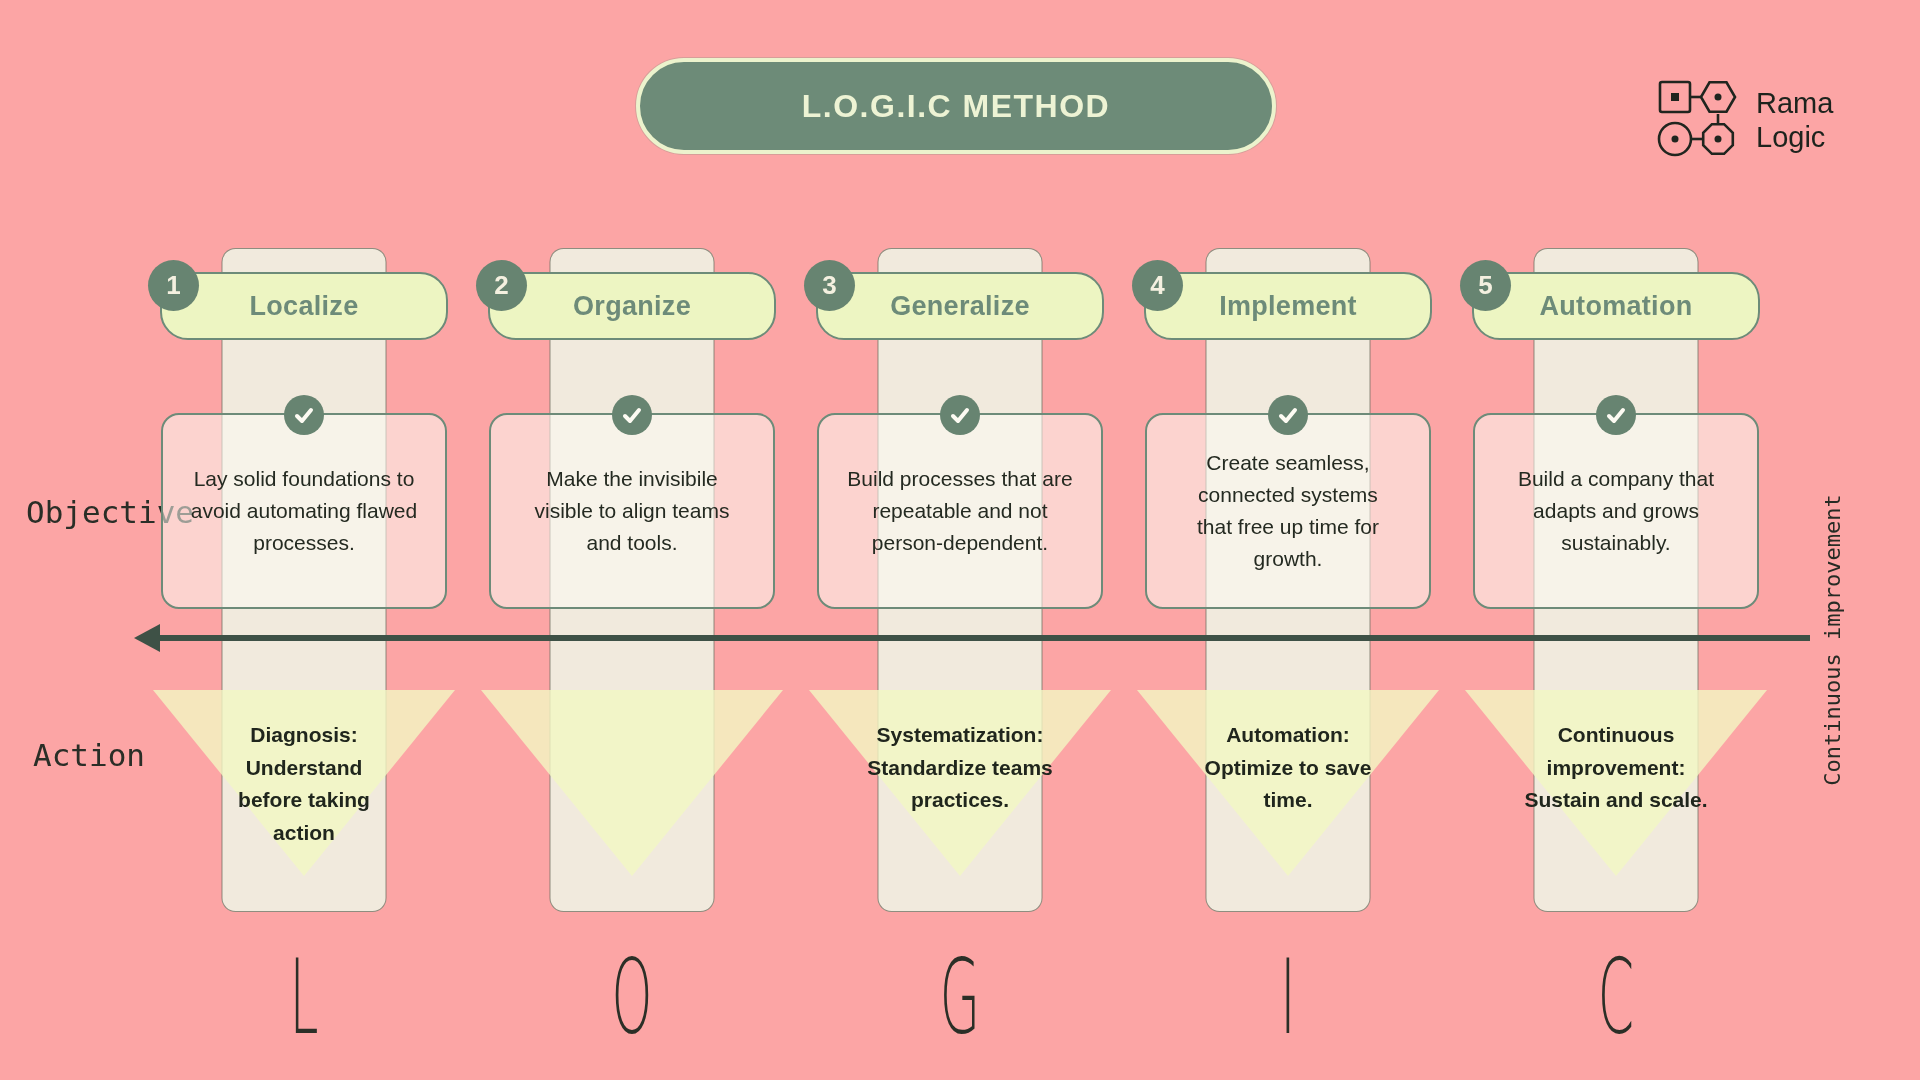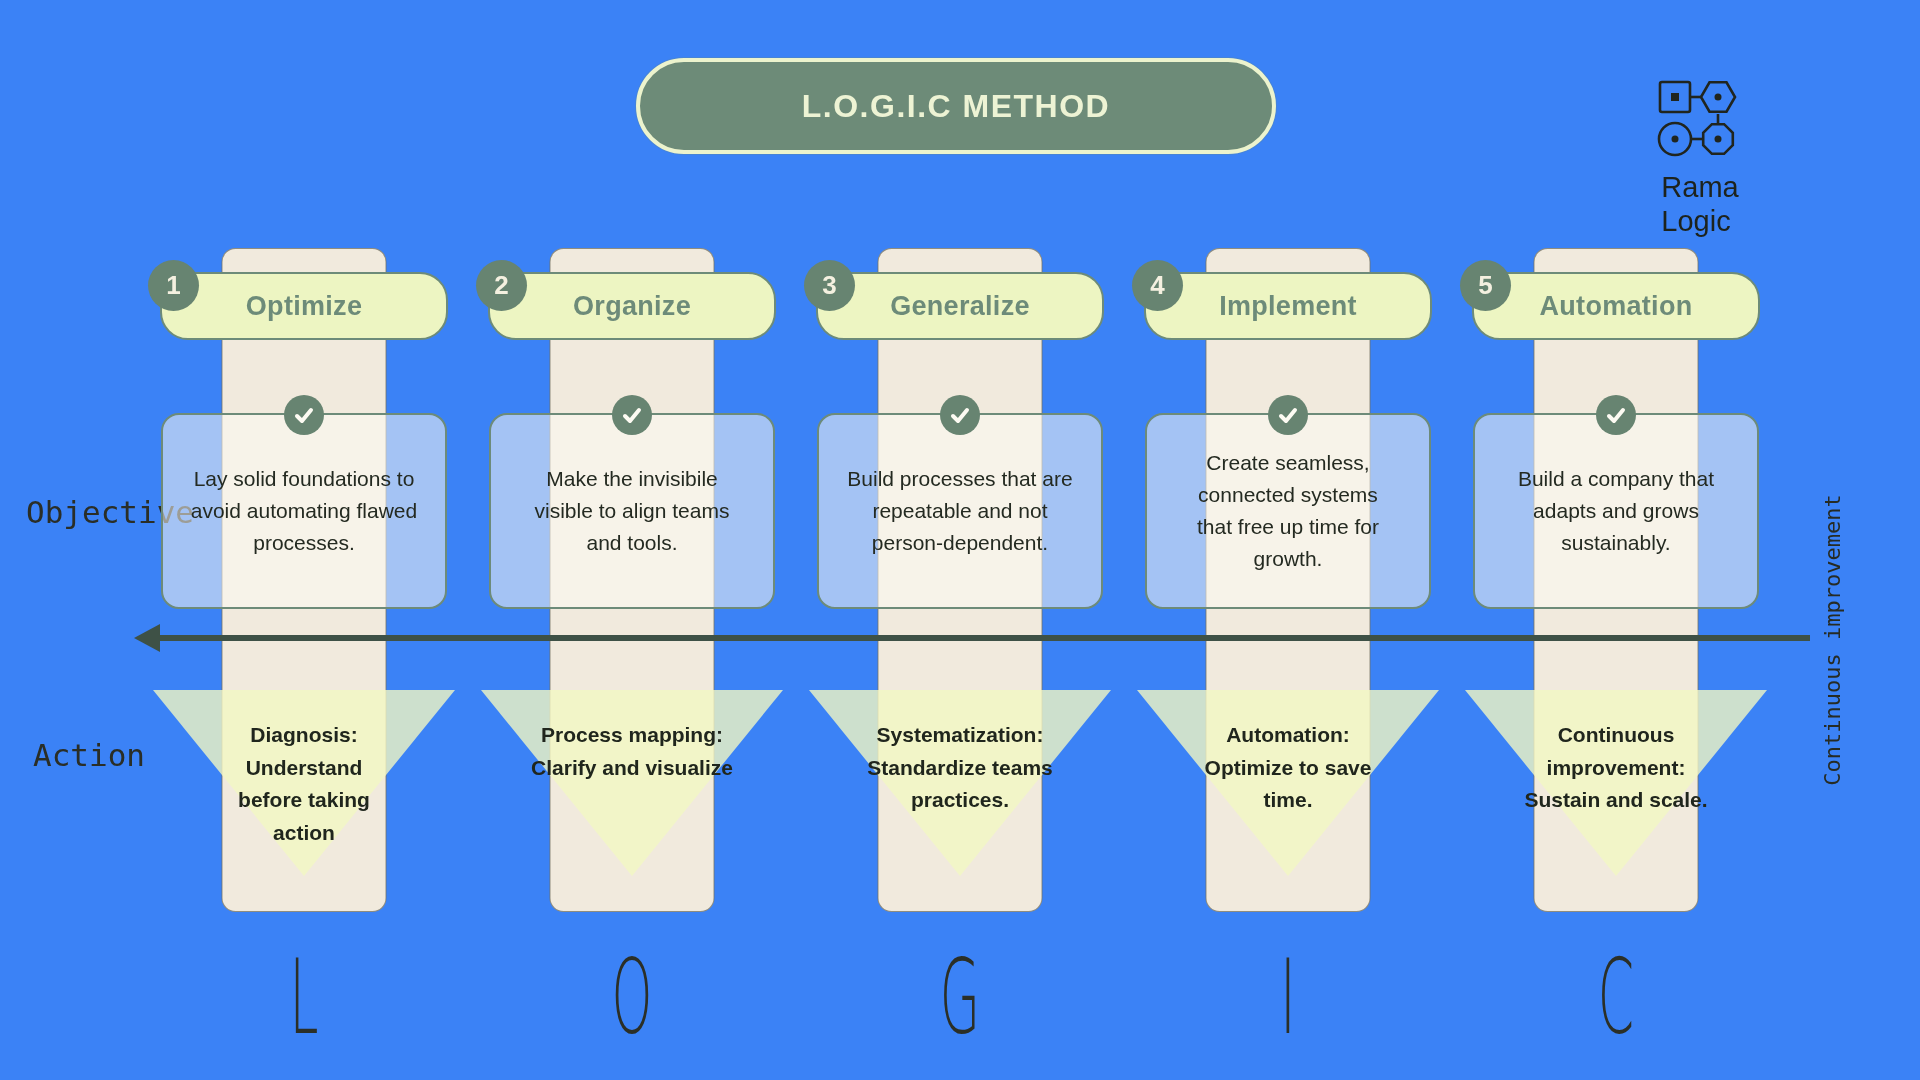--- a/index.html
+++ b/index.html
@@ -1,35 +1,35 @@
 <!DOCTYPE html>
 <html><head>
 <meta charset="utf-8">
 <style>
   * { margin:0; padding:0; box-sizing:border-box; }
   html,body { background:#fdf8ef; }
   .page {
     position:relative; width:1920px; height:1080px;
-    background:#3b82f6; overflow:hidden;
+    background:#fca5a5; overflow:hidden;
     font-family:"Liberation Sans", sans-serif;
   }
 
   
   .title-pill {
     position:absolute; left:636px; top:58px; width:640px; height:96px;
     background:#6d8b78; border:4px solid #ecf3cd; border-radius:52px;
     display:flex; align-items:center; justify-content:center;
     box-shadow:0 0 0 1px rgba(109,139,120,0.25);
   }
   .title-text {
     font-size:32px; font-weight:bold; color:#edf3d4; letter-spacing:1.5px;
   }
 
   
-  .logo { position:absolute; left:1656px; top:74px; display:flex; align-items:center; gap:4px;flex-direction:column; }
+  .logo { position:absolute; left:1656px; top:74px; display:flex; align-items:center; gap:12px; }
   .logo-text { font-size:29px; color:#1d231d; line-height:1.18; font-weight:500; }
 
   
   .row-label {
     position:absolute; font-family:"DejaVu Sans Mono","Liberation Mono",monospace;
     font-size:31px; color:#2a2e27;
   }
   .row-label.objective { left:26px; top:494px; }
   .row-label.action { left:33px; top:737px; }
 
@@ -143,21 +143,21 @@
   <div class="arrow-head"></div>
   <div class="vlabel">Continuous improvement</div>
 
   <div class="columns">
 
     <div class="column">
       <div class="col-bar"></div>
       <div class="action-tri"></div>
       <div class="header-pill">
         <div class="badge">1</div>
-        <div class="header-name">Optimize</div>
+        <div class="header-name">Localize</div>
       </div>
       <div class="obj-card">
         <div class="check-badge">
           <svg width="22" height="22" viewBox="0 0 22 22" fill="none" stroke="#fdfbf3" stroke-width="4" stroke-linecap="round" stroke-linejoin="round">
               <polyline points="4,12 9,17 18,6"></polyline>
             </svg>
         </div>
         <div class="obj-text">Lay solid foundations to
 avoid automating flawed
 processes.</div>
@@ -179,22 +179,20 @@
       <div class="obj-card">
         <div class="check-badge">
           <svg width="22" height="22" viewBox="0 0 22 22" fill="none" stroke="#fdfbf3" stroke-width="4" stroke-linecap="round" stroke-linejoin="round">
               <polyline points="4,12 9,17 18,6"></polyline>
             </svg>
         </div>
         <div class="obj-text">Make the invisibile
 visible to align teams
 and tools.</div>
       </div>
-      <div class="action-text">Process mapping:
-Clarify and visualize</div>
       <div class="letter">O</div>
     </div>
 
     <div class="column">
       <div class="col-bar"></div>
       <div class="action-tri"></div>
       <div class="header-pill">
         <div class="badge">3</div>
         <div class="header-name">Generalize</div>
       </div>

